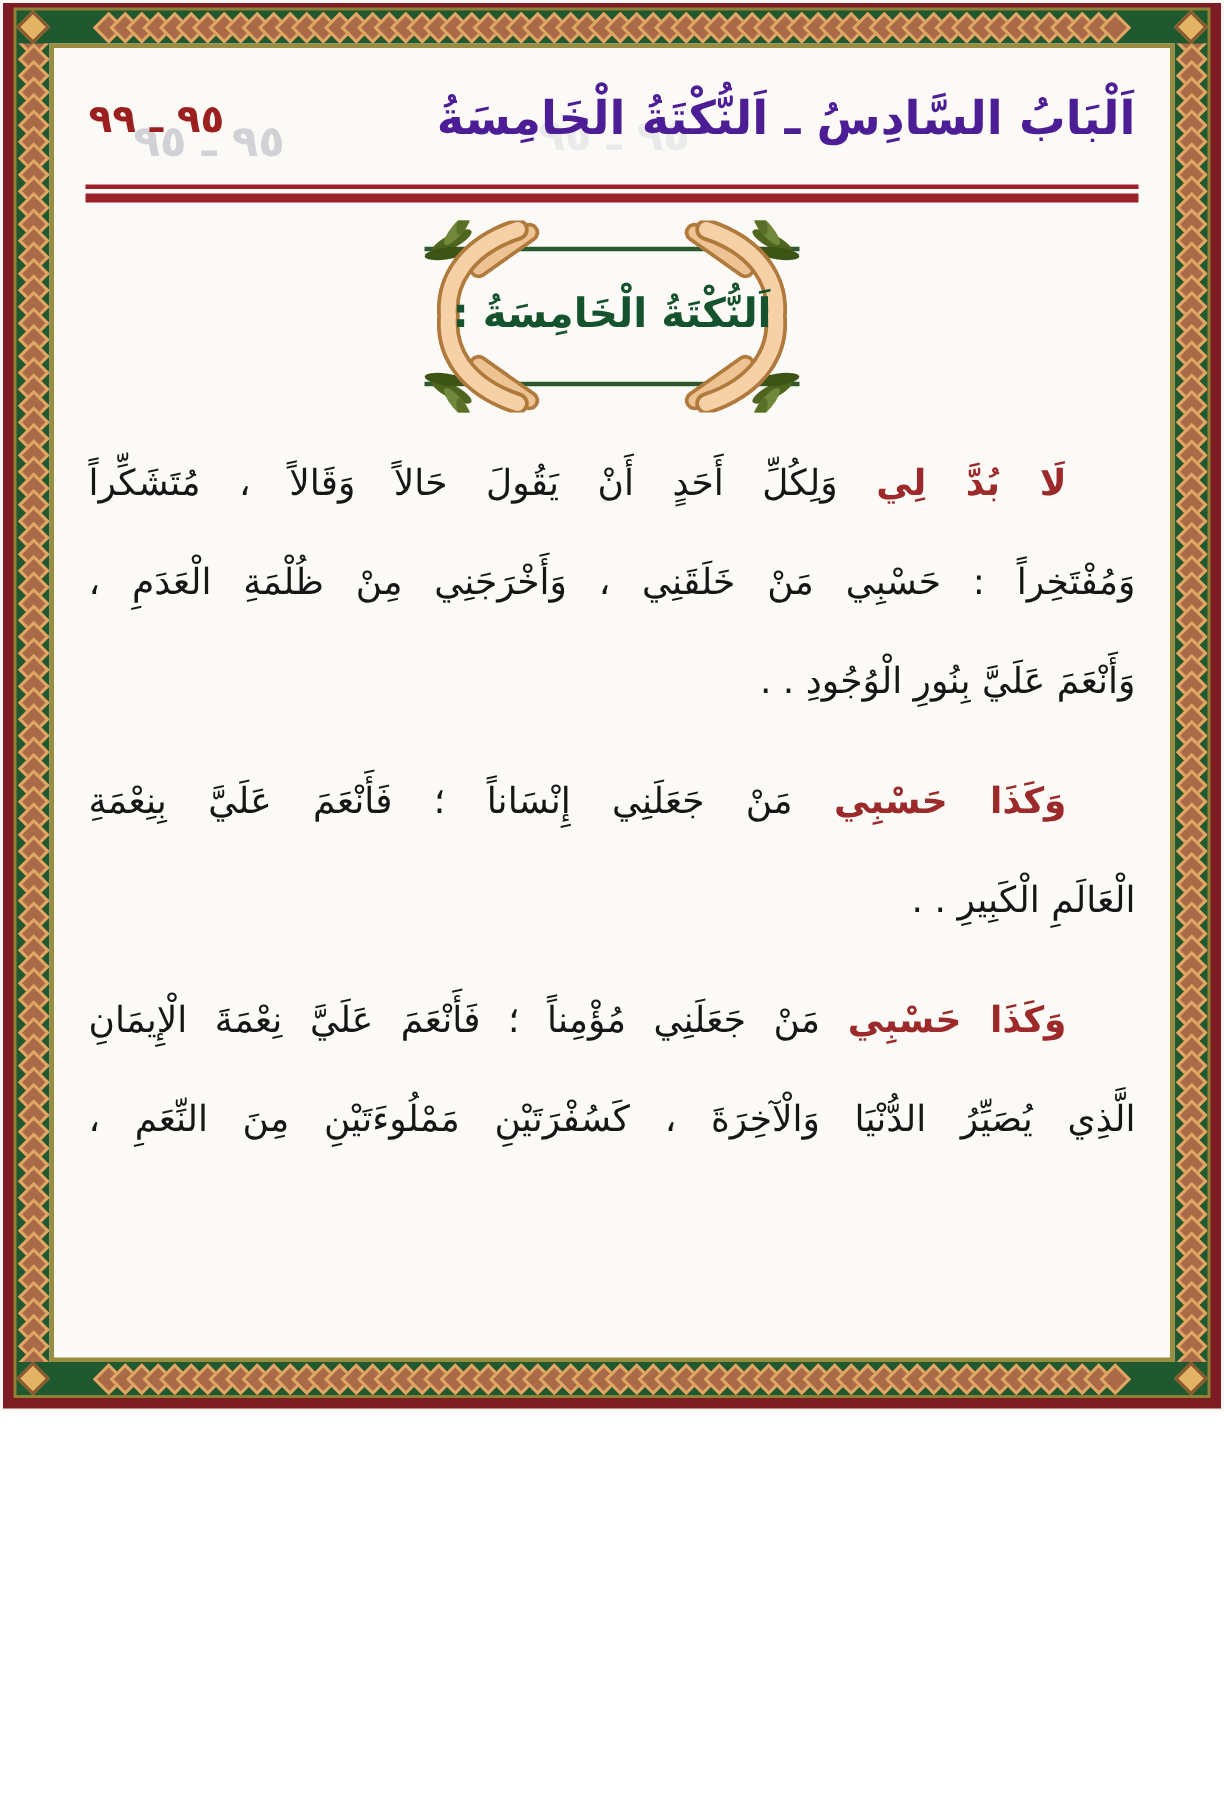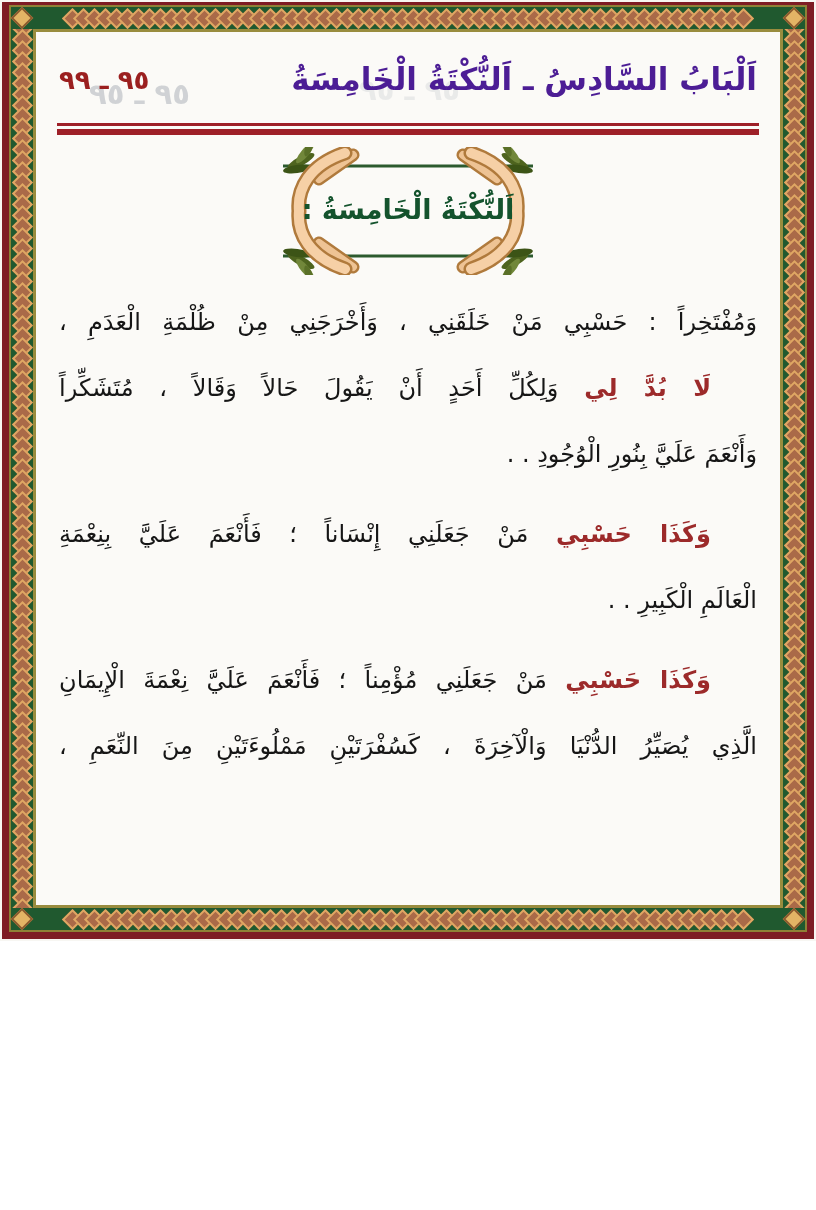--- a/index.html
+++ b/index.html
@@ -439,22 +439,22 @@
                   <use href="#cluster" transform="translate(248,20) scale(-1,1)"></use>
                   <use href="#cluster" transform="translate(62,108) scale(1,-1)"></use>
                   <use href="#cluster" transform="translate(248,108) scale(-1,-1)"></use>
                   <use href="#ribbonL"></use>
                   <use href="#ribbonL" transform="translate(310,0) scale(-1,1)"></use>
                 </svg>
                 <div class="olabel">اَلنُّكْتَةُ الْخَامِسَةُ :</div>
               </div>
 
               <div class="para">
+                <div class="tline indent"><span class="lead">لَا بُدَّ لِي</span><span> وَلِكُلِّ أَحَدٍ أَنْ يَقُولَ حَالاً وَقَالاً ، مُتَشَكِّراً</span></div>
                 <div class="tline">وَمُفْتَخِراً : حَسْبِي مَنْ خَلَقَنِي ، وَأَخْرَجَنِي مِنْ ظُلْمَةِ الْعَدَمِ ،</div>
-                <div class="tline indent"><span class="lead">لَا بُدَّ لِي</span><span> وَلِكُلِّ أَحَدٍ أَنْ يَقُولَ حَالاً وَقَالاً ، مُتَشَكِّراً</span></div>
                 <div class="tline end">وَأَنْعَمَ عَلَيَّ بِنُورِ الْوُجُودِ . .</div>
               </div>
 
 
               <div class="para">
                 <div class="tline indent"><span class="lead">وَكَذَا حَسْبِي</span><span> مَنْ جَعَلَنِي إِنْسَاناً ؛ فَأَنْعَمَ عَلَيَّ بِنِعْمَةِ</span></div>
                 <div class="tline end">الْعَالَمِ الْكَبِيرِ . .</div>
               </div>
 
               <div class="para">

